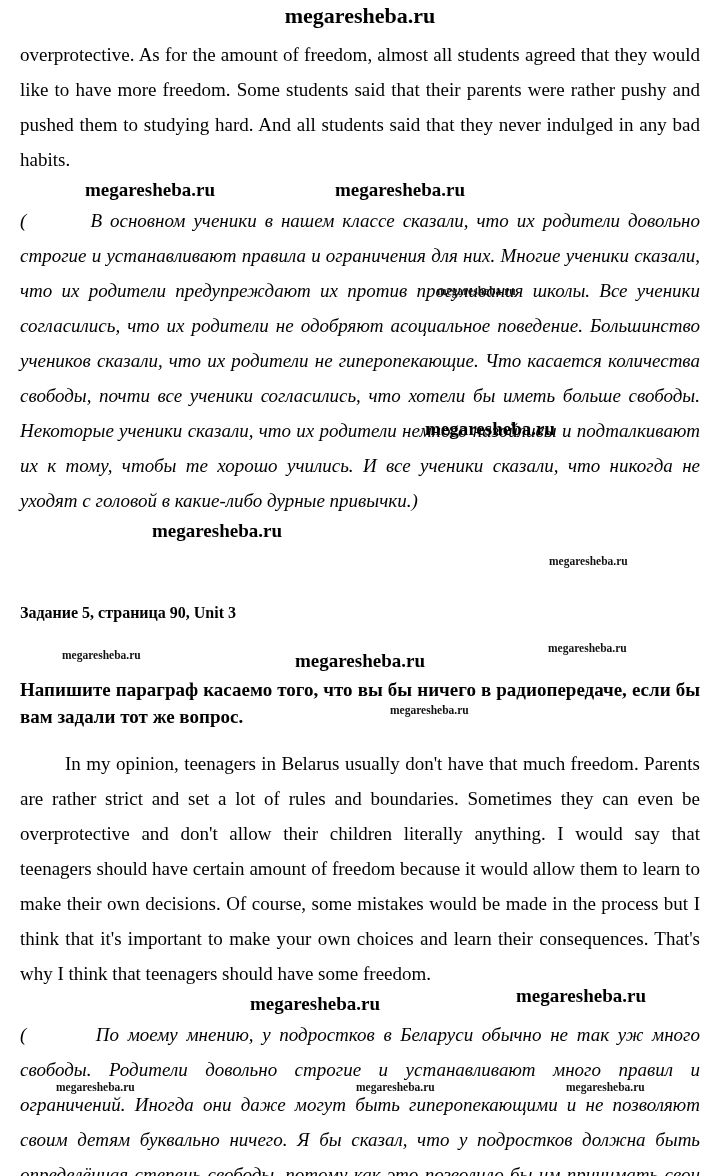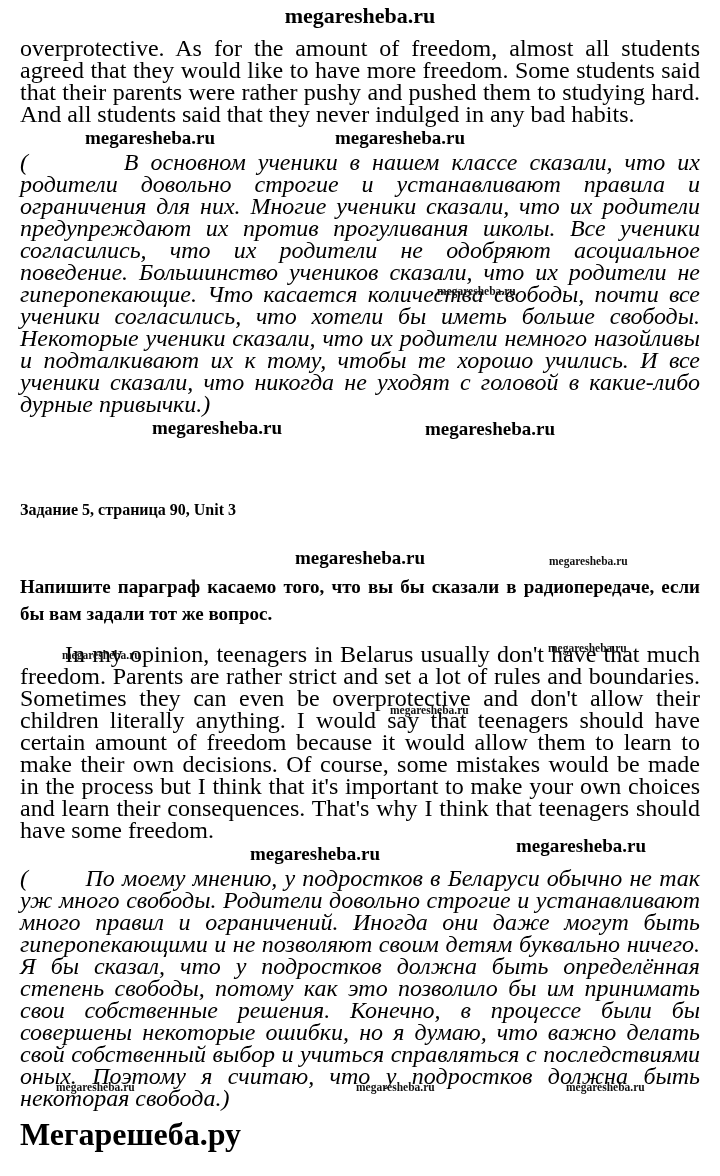--- a/index.html
+++ b/index.html
@@ -18,22 +18,22 @@
     background: #ffffff;
   }
   .site-header {
     text-align: center;
     font-weight: bold;
     font-size: 22px;
     line-height: 28px;
     padding-top: 2px;
   }
   p.body-text {
-    font-size: 24px;
-    line-height: 22px;
+    font-size: 19px;
+    line-height: 35px;
     text-align: justify;
   }
   p.pre { white-space: pre-wrap; font-style: italic; }
   #para1-en { margin-top: 7px; }
   #para2-en { margin-top: 16px; text-indent: 45px; }
   .wm {
     font-weight: bold;
     font-size: 19px;
     line-height: 26px;
     white-space: nowrap;
@@ -96,21 +96,21 @@
   <div class="wm-row wm-row-b">
     <span class="wm">megaresheba.ru</span>
   </div>
 
   <h2 class="task-heading">Задание 5, страница 90, Unit 3</h2>
 
   <div class="wm-centerline">
     <span class="wm">megaresheba.ru</span>
   </div>
 
-  <p class="task-desc">Напишите параграф касаемо того, что вы бы сказали в радиопередаче, если бы вам задали тот же вопрос.</p>
+  <p class="task-desc">Напишите параграф касаемо того, что вы бы ничего в радиопередаче, если бы вам задали тот же вопрос.</p>
 
   <p class="body-text" id="para2-en">In my opinion, teenagers in Belarus usually don't have that much freedom. Parents are rather strict and set a lot of rules and boundaries. Sometimes they can even be overprotective and don't allow their children literally anything. I would say that teenagers should have certain amount of freedom because it would allow them to learn to make their own decisions. Of course, some mistakes would be made in the process but I think that it's important to make your own choices and learn their consequences. That's why I think that teenagers should have some freedom.</p>
 
   <div class="wm-row wm-row-c">
     <span class="wm wm-center">megaresheba.ru</span>
     <span class="wm wm-right">megaresheba.ru</span>
   </div>
 
   <p class="body-text pre" id="para2-ru">(        По моему мнению, у подростков в Беларуси обычно не так уж много свободы. Родители довольно строгие и устанавливают много правил и ограничений. Иногда они даже могут быть гиперопекающими и не позволяют своим детям буквально ничего. Я бы сказал, что у подростков должна быть определённая степень свободы, потому как это позволило бы им принимать свои собственные решения. Конечно, в процессе были бы совершены некоторые ошибки, но я думаю, что важно делать свой собственный выбор и учиться справляться с последствиями оных. Поэтому я считаю, что у подростков должна быть некоторая свобода.)</p>
 

